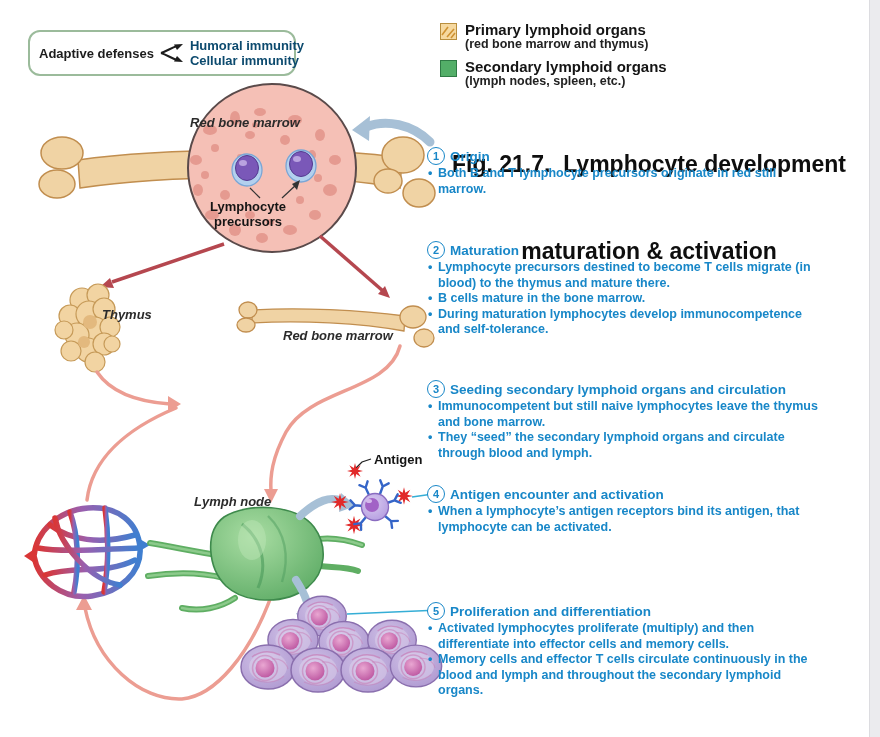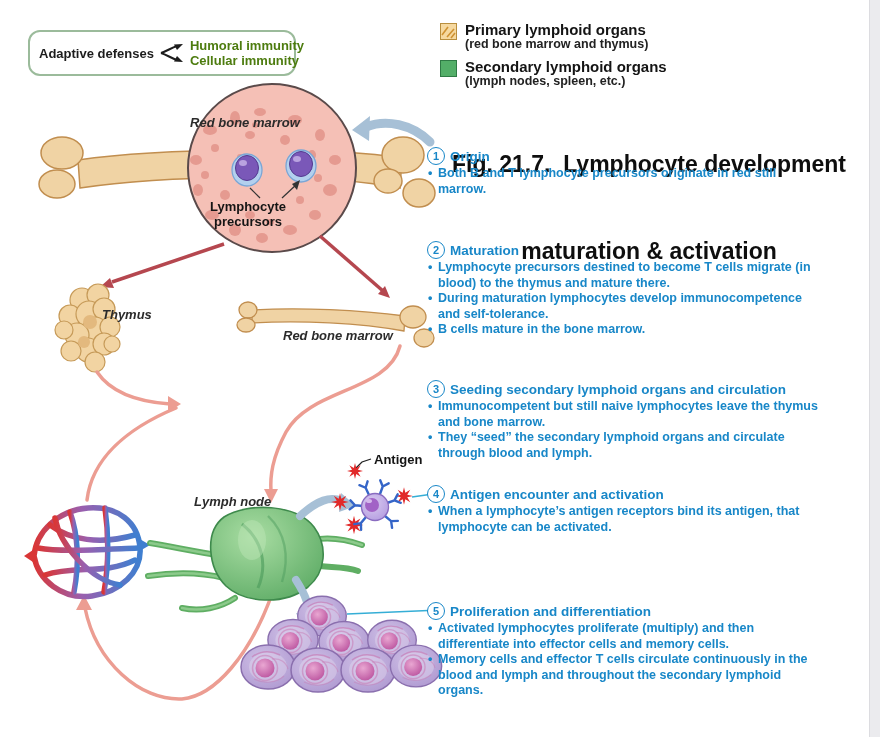--- a/index.html
+++ b/index.html
@@ -5,21 +5,21 @@
   html,body{margin:0;padding:0;background:#fff;}
   .canvas{position:relative;width:880px;height:737px;background:#ffffff;overflow:hidden;
           font-family:"Liberation Sans",sans-serif;}
   
   .adaptive-box{position:absolute;left:28px;top:30px;width:268px;height:46px;border:2px solid #9bbb9b;
                 border-radius:12px;background:#fff;display:flex;align-items:center;gap:5px;
                 padding:0 9px;box-sizing:border-box;}
   .adaptive-label{font-weight:bold;font-size:13px;color:#1c1c1c;white-space:nowrap;}
   .fork-icon svg{display:block;}
   .branches{display:flex;flex-direction:column;line-height:15px;}
-  .branch{font-weight:bold;font-size:13px;color:#4d7c0f;white-space:nowrap;}
+  .branch{font-weight:bold;font-size:13px;color:#0c4a6e;white-space:nowrap;}
   
   .legend{position:absolute;left:440px;top:22px;}
   .legend-row{display:flex;gap:8px;margin-bottom:8px;}
   .swatch{width:17px;height:17px;flex:none;margin-top:1px;}
   .legend-title{font-weight:bold;font-size:15px;color:#141414;line-height:15px;}
   .legend-sub{font-size:12.5px;color:#222;font-weight:700;line-height:14px;}
   
   .fig-title{position:absolute;left:420px;top:92px;width:458px;text-align:center;font-weight:bold;
              color:#0e0e0e;font-size:23px;line-height:29px;white-space:pre;}
   
@@ -326,22 +326,22 @@
     </div>
   </div>
 
   <div class="step" style="top:241px">
     <div class="step-head">
       <span class="num">2</span>
       <span>Maturation</span>
     </div>
     <div class="bullets">
       <div class="bullet">Lymphocyte precursors destined to become T cells migrate (in blood) to the thymus and mature there.</div>
+      <div class="bullet">B cells mature in the bone marrow.</div>
       <div class="bullet">During maturation lymphocytes develop immunocompetence and self-tolerance.</div>
-      <div class="bullet">B cells mature in the bone marrow.</div>
     </div>
   </div>
 
   <div class="step" style="top:380px">
     <div class="step-head">
       <span class="num">3</span>
       <span>Seeding secondary lymphoid organs and circulation</span>
     </div>
     <div class="bullets">
       <div class="bullet">Immunocompetent but still naive lymphocytes leave the thymus and bone marrow.</div>

